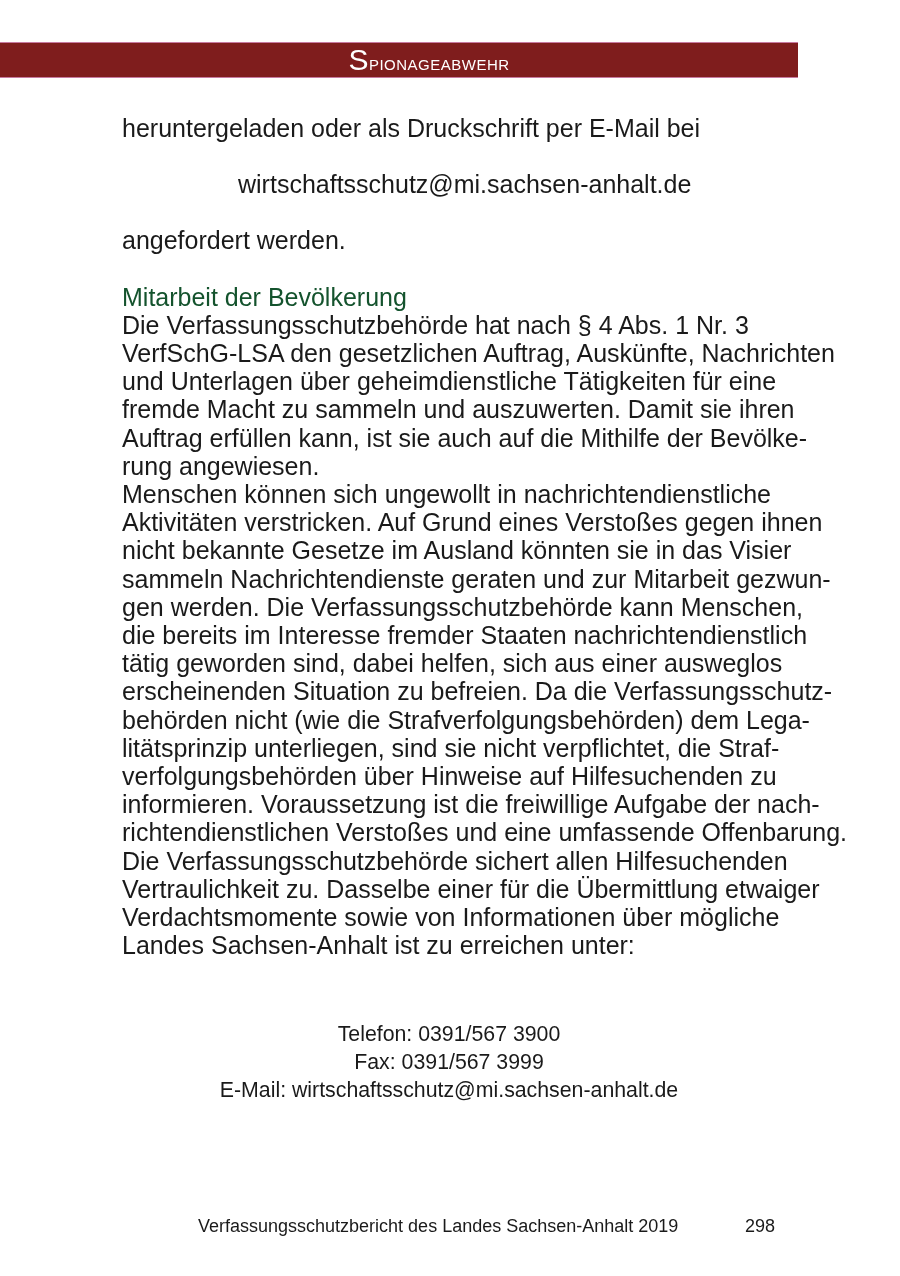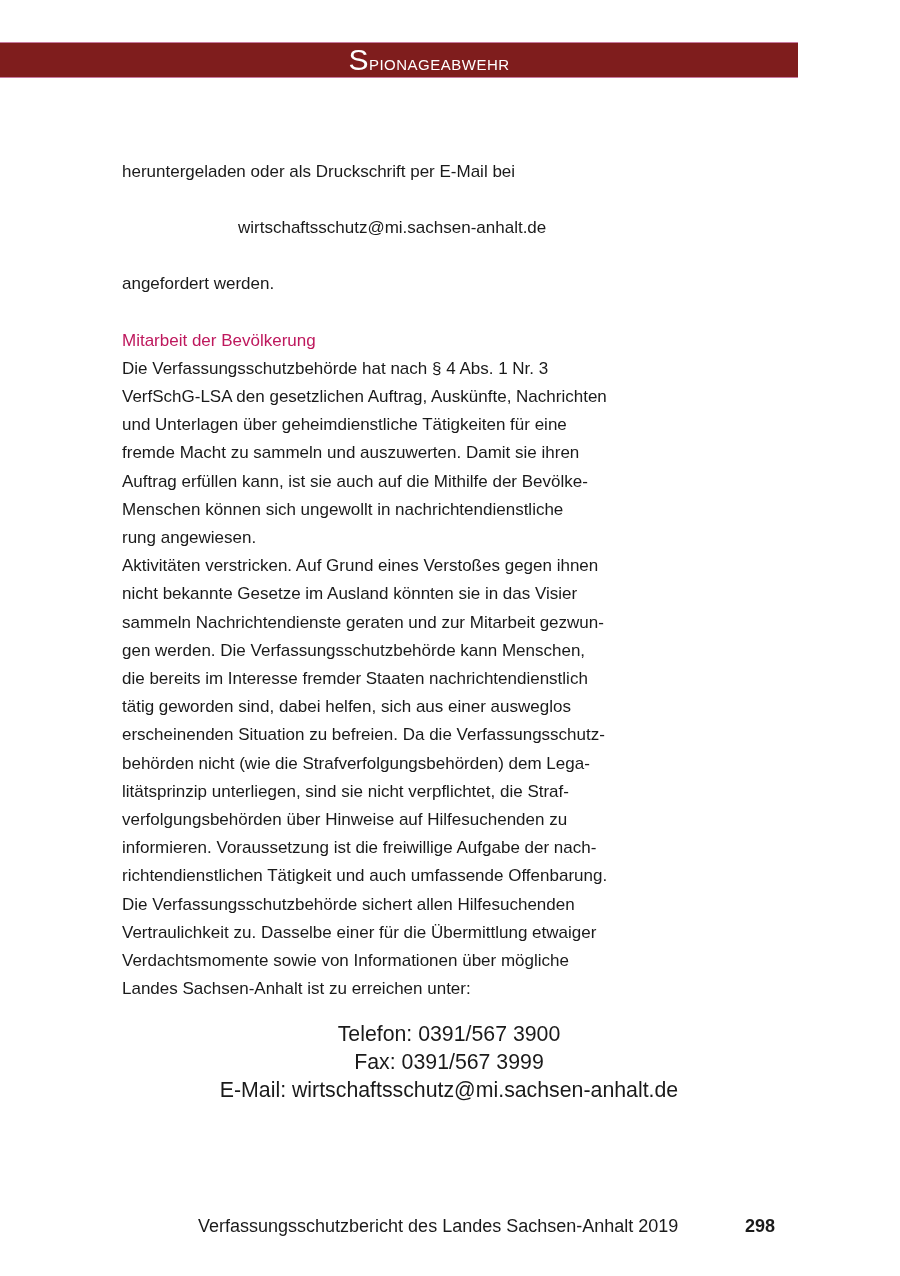--- a/index.html
+++ b/index.html
@@ -40,36 +40,35 @@
       padding-left: 60px;
     }
     .header-title .cap {
       font-size: 30px;
     }
     .content {
       position: absolute;
       left: 122px;
       top: 114px;
       width: 680px;
-      font-size: 17px;
+      font-size: 25px;
       line-height: 28.2px;
-      margin-top: 44px;
     }
     .line {
       white-space: nowrap;
       display: block;
     }
     .gap-lg {
       height: 28px;
     }
     .indent-email {
       padding-left: 116px;
     }
     .section-heading {
-      color: #be185d;
+      color: #14532d;
     }
     .contact-block {
       position: absolute;
       left: 121px;
       top: 1020px;
       width: 656px;
       text-align: center;
       font-size: 21.3px;
       line-height: 28.2px;
     }
@@ -83,21 +82,20 @@
     }
     .footer-title {
       position: absolute;
       left: 198px;
       white-space: nowrap;
     }
     .footer-page {
       position: absolute;
       left: 745px;
       white-space: nowrap;
-      font-weight: bold;
     }
     a.mail {
       color: inherit;
       text-decoration: none;
     }
   </style>
 </head>
 <body>
 
 <div class="header-bar">
@@ -112,34 +110,34 @@
   <span class="line">angefordert werden.</span>
   <div class="gap-lg"></div>
 
   <span class="line section-heading">Mitarbeit der Bevölkerung</span>
   <div>
     <span class="line">Die Verfassungsschutzbehörde hat nach § 4 Abs. 1 Nr. 3</span>
     <span class="line">VerfSchG-LSA den gesetzlichen Auftrag, Auskünfte, Nachrichten</span>
     <span class="line">und Unterlagen über geheimdienstliche Tätigkeiten für eine</span>
     <span class="line">fremde Macht zu sammeln und auszuwerten. Damit sie ihren</span>
     <span class="line">Auftrag erfüllen kann, ist sie auch auf die Mithilfe der Bevölke-</span>
+    <span class="line">rung angewiesen.</span>
     <span class="line">Menschen können sich ungewollt in nachrichtendienstliche</span>
-    <span class="line">rung angewiesen.</span>
     <span class="line">Aktivitäten verstricken. Auf Grund eines Verstoßes gegen ihnen</span>
     <span class="line">nicht bekannte Gesetze im Ausland könnten sie in das Visier</span>
     <span class="line">sammeln Nachrichtendienste geraten und zur Mitarbeit gezwun-</span>
     <span class="line">gen werden. Die Verfassungsschutzbehörde kann Menschen,</span>
     <span class="line">die bereits im Interesse fremder Staaten nachrichtendienstlich</span>
     <span class="line">tätig geworden sind, dabei helfen, sich aus einer ausweglos</span>
     <span class="line">erscheinenden Situation zu befreien. Da die Verfassungsschutz-</span>
     <span class="line">behörden nicht (wie die Strafverfolgungsbehörden) dem Lega-</span>
     <span class="line">litätsprinzip unterliegen, sind sie nicht verpflichtet, die Straf-</span>
     <span class="line">verfolgungsbehörden über Hinweise auf Hilfesuchenden zu</span>
     <span class="line">informieren. Voraussetzung ist die freiwillige Aufgabe der nach-</span>
-    <span class="line">richtendienstlichen Tätigkeit und auch umfassende Offenbarung.</span>
+    <span class="line">richtendienstlichen Verstoßes und eine umfassende Offenbarung.</span>
     <span class="line">Die Verfassungsschutzbehörde sichert allen Hilfesuchenden</span>
     <span class="line">Vertraulichkeit zu. Dasselbe einer für die Übermittlung etwaiger</span>
     <span class="line">Verdachtsmomente sowie von Informationen über mögliche</span>
     <span class="line">Landes Sachsen-Anhalt ist zu erreichen unter:</span>
   </div>
 </div>
 
 <div class="contact-block">
   <span class="line">Telefon: 0391/567 3900</span>
   <span class="line">Fax: 0391/567 3999</span>

